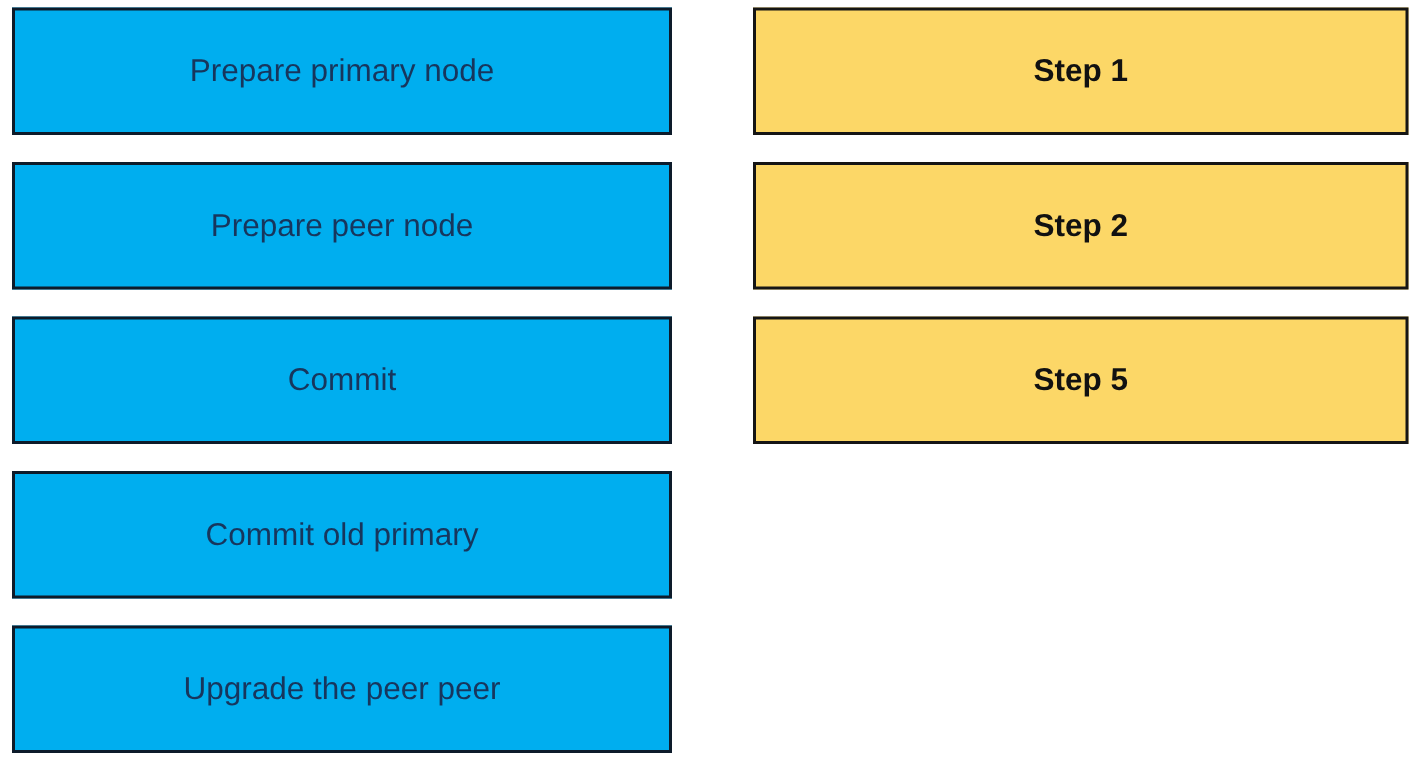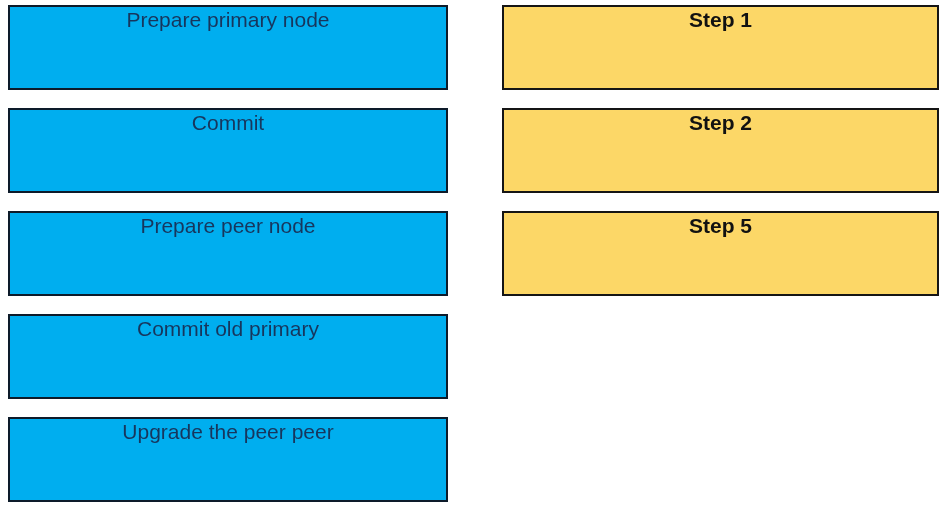--- a/index.html
+++ b/index.html
@@ -30,21 +30,21 @@
     align-content: start;
   }
   .col {
     display: flex;
     flex-direction: column;
     row-gap: 18px;
   }
   .box {
     height: 85px;
     display: flex;
-    align-items: flex-start;
+    align-items: center;
     justify-content: center;
     text-align: center;
     font-size: 21px;
     line-height: 1.2;
   }
   .task {
     background: var(--task-fill);
     border: 2px solid var(--task-border);
     color: var(--task-text);
     font-weight: 400;
@@ -59,24 +59,24 @@
 </head>
 <body>
 
 <div class="board">
 
   <div class="col">
     <div class="box task">
       <span>Prepare primary node</span>
     </div>
     <div class="box task">
-      <span>Commit</span>
+      <span>Prepare peer node</span>
     </div>
     <div class="box task">
-      <span>Prepare peer node</span>
+      <span>Commit</span>
     </div>
     <div class="box task">
       <span>Commit old primary</span>
     </div>
     <div class="box task">
       <span>Upgrade the peer peer</span>
     </div>
   </div>
 
   <div class="col">

